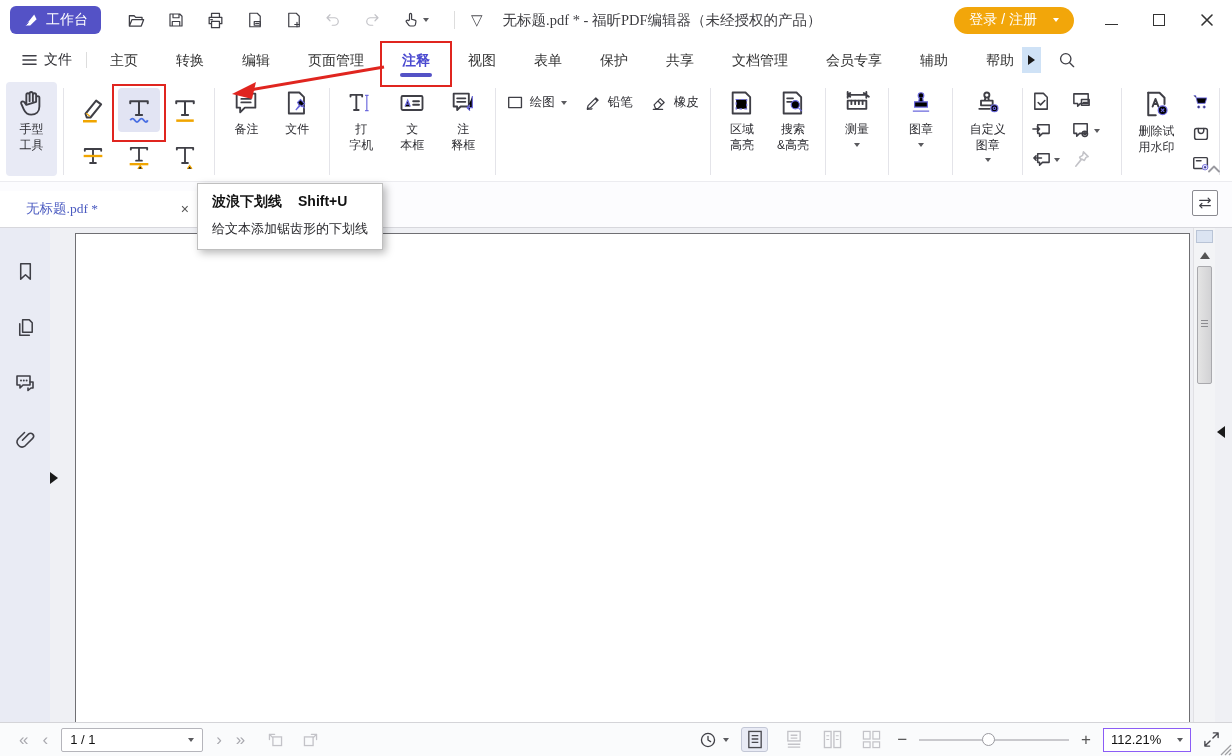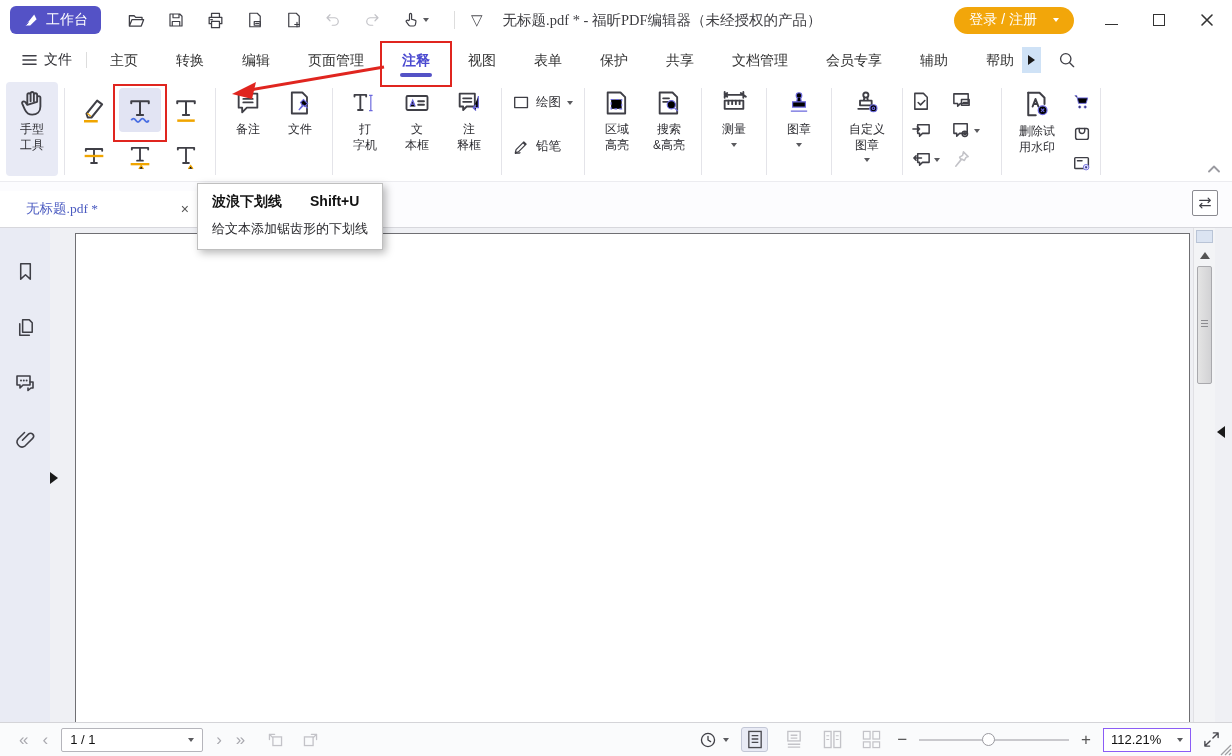--- a/index.html
+++ b/index.html
@@ -43,21 +43,21 @@
 
   
   .ribbon{height:102px;display:flex;align-items:flex-start;padding:2px 6px 0;border-bottom:1px solid #ececf0;position:relative}
   .rb-big{width:52px;display:flex;flex-direction:column;align-items:center;padding-top:7px;gap:5px;border-radius:4px;cursor:pointer;height:94px}
   .rb-big.sel{background:#e8eaf5}
   .rb-lbl{font-size:12px;line-height:1.3;white-space:pre-line;text-align:center;color:#2e2e33}
   .tools-grid{display:grid;grid-template-columns:repeat(3,46px);grid-template-rows:52px 40px;align-items:center;justify-items:center;margin-top:2px}
   .tool-sm{position:relative;width:42px;height:44px;display:flex;align-items:center;justify-content:center;border-radius:4px;cursor:pointer}
   .tool-sm.sel{background:#e2e4f3}
   .anno-box2{position:absolute;left:-6px;right:-6px;top:-4px;bottom:-10px;border:2px solid #e0251f;z-index:36;pointer-events:none}
-  .rb-stack{display:flex;flex-direction:column;justify-content:flex-start;gap:19px;padding-top:8px}
+  .rb-stack{display:flex;flex-direction:row;justify-content:flex-start;gap:8px;padding-top:8px}
   .rb-row{display:flex;align-items:center;gap:6px;height:25px;font-size:12.5px;padding:0 5px;cursor:pointer;white-space:nowrap}
   .mini-grid{display:grid;grid-template-columns:40px 46px;grid-template-rows:repeat(3,29px);align-items:center;justify-items:start;padding-top:5px}
   .mini-btn{display:flex;align-items:center;gap:2px;cursor:pointer;padding:2px}
   .rb-col{display:flex;flex-direction:column;gap:7px;padding-top:8px;margin-left:4px}
   .rb-collapse{position:absolute;right:12px;bottom:8px;cursor:pointer}
 
   
   .tabbar{height:46px;background:#fcfcfe;display:flex;align-items:flex-end;border-bottom:1px solid #d7d7dc;position:relative}
   .doc-tab{width:202px;height:36px;background:#fff;border-right:1px solid #e3e3e6;display:flex;align-items:center;padding:0 10px 0 26px;cursor:pointer}
   .doc-tab-name{color:#4a5ac0;font-family:"Liberation Serif",serif;font-size:13.5px;flex:1;white-space:nowrap}
@@ -92,21 +92,21 @@
   .zoom-sign{font-size:17px;color:#555;cursor:pointer;line-height:1}
   .slider{position:relative;width:150px;height:24px;cursor:pointer}
   .slider-track{position:absolute;left:0;right:0;top:11px;height:2px;background:#c9c9cd}
   .slider-knob{position:absolute;left:63px;top:5px;width:13px;height:13px;border-radius:50%;background:#fff;border:1.5px solid #9a9aa0}
   .zoom-box{width:88px;height:24px;background:#fff;border:1px solid #8b5cf6;display:flex;align-items:center;justify-content:space-between;padding:0 7px;cursor:pointer}
   .zoom-box span{font-size:13px;color:#111}
   .resize-grip{position:absolute;right:0;bottom:0;cursor:nwse-resize}
 
   
   .tooltip{position:absolute;left:197px;top:183px;background:#fff;border:1px solid #bfbfbf;box-shadow:3px 3px 8px rgba(0,0,0,.28);padding:9px 14px 11px;z-index:40;white-space:nowrap}
-  .tt-title-row{display:flex;gap:28px;font-weight:bold;font-size:14px;color:#111}
+  .tt-title-row{display:flex;gap:16px;font-weight:bold;font-size:14px;color:#111}
   .tt-desc{margin-top:9px;font-size:13px;color:#2a2a2e}
   .red-arrow{position:absolute;left:226px;top:56px;z-index:35;pointer-events:none}
 </style>
 </head>
 <body>
 
 <div class="app">
 
   <div class="titlebar">
     <div class="ws-btn">

